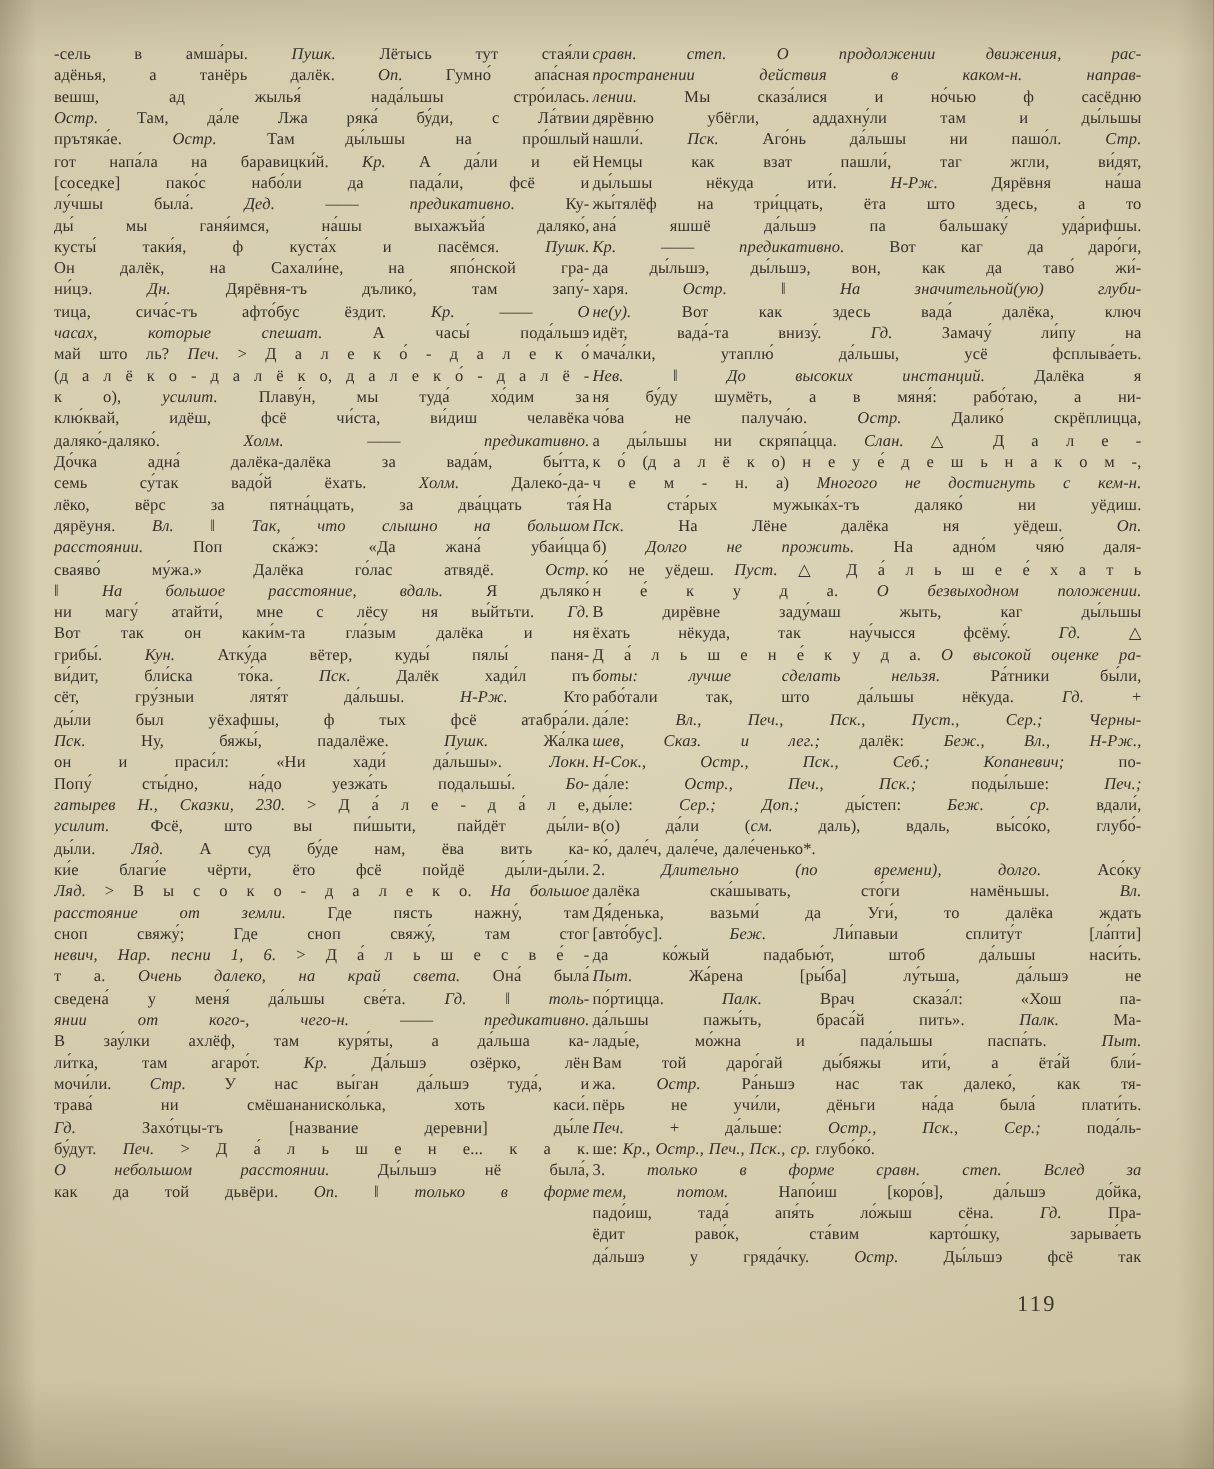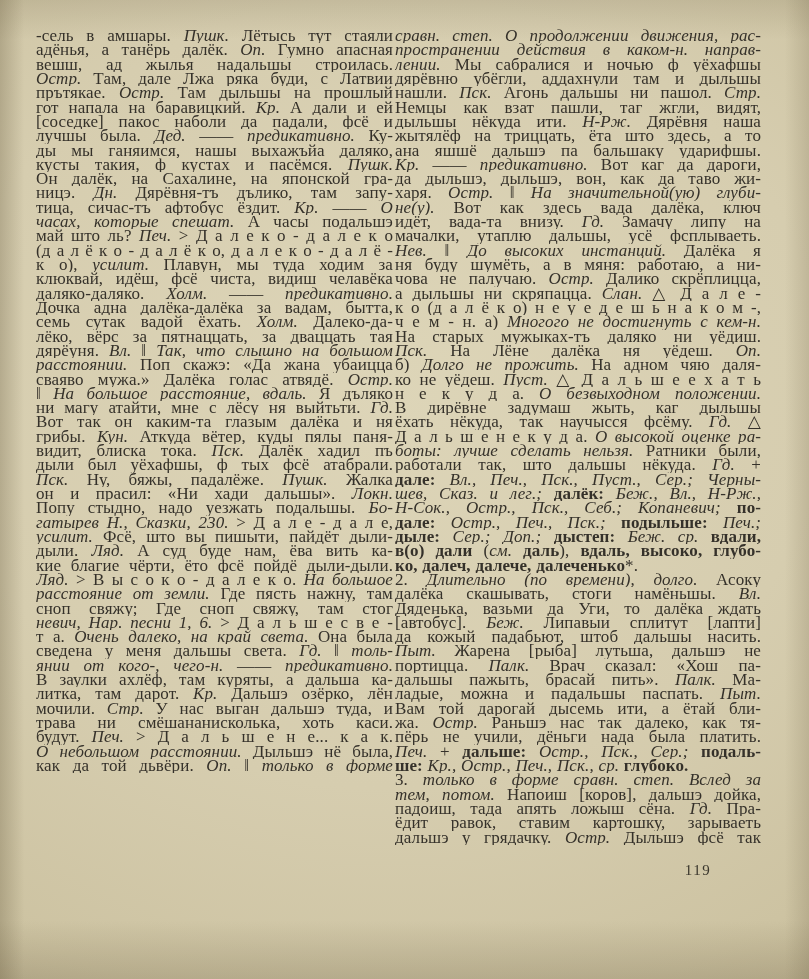--- a/index.html
+++ b/index.html
@@ -12,35 +12,35 @@
   }
   .page::before{
     content:"";position:absolute;inset:0;pointer-events:none;
     background:
       linear-gradient(90deg, rgba(92,80,52,.28) 0, rgba(92,80,52,0) 3%),
       linear-gradient(270deg, rgba(92,80,52,.18) 0, rgba(92,80,52,0) 3%),
       linear-gradient(0deg, rgba(92,80,52,.22) 0, rgba(92,80,52,0) 6%),
       linear-gradient(180deg, rgba(92,80,52,.15) 0, rgba(92,80,52,0) 4%);
   }
   .col{
-    position:absolute;top:29px;font-size:17px;line-height:14.32px;
+    position:absolute;top:29px;font-size:11px;line-height:14.32px;
   }
   .col-left{left:36px;width:357px;}
   .col-right{left:395px;width:366px;}
   .line{
     height:14.32px;line-height:14.32px;overflow:hidden;
     text-align:justify;text-align-last:justify;
     letter-spacing:.1px;word-spacing:.4px;
   }
   .line.last{text-align-last:left;}
   .it{font-style:italic;}
-  .bd{font-weight:bold;}
+  .bd{font-weight:normal;}
   .pagenum{
     position:absolute;left:678px;top:862px;width:40px;
-    font-size:15px;letter-spacing:1.5px;color:#3a362c;text-align:center;
+    font-size:15px;letter-spacing:1.5px;color:#3a362c;text-align:left;
   }
 </style>
 </head>
 <body>
 
 <div class="page">
   <div class="col col-left">
       <div class="line"><span>-сель в амша́ры. </span><span class="it">Пушк.</span><span> Лётысь тут стая́ли</span></div>
       <div class="line"><span>адёнья, а танёрь далёк. </span><span class="it">Оп.</span><span> Гумно́ апа́сная</span></div>
       <div class="line"><span>вешш, ад жылья́ нада́льшы стро́илась.</span></div>
@@ -64,47 +64,49 @@
       <div class="line"><span>семь су́так вадо́й ёхать. </span><span class="it">Холм.</span><span> Далеко́-да-</span></div>
       <div class="line"><span>лёко, вёрс за пятна́ццать, за два́ццать та́я</span></div>
       <div class="line"><span>дярёуня. </span><span class="it">Вл.</span><span> ‖ </span><span class="it">Так, что слышно на большом</span></div>
       <div class="line"><span class="it">расстоянии.</span><span> Поп ска́жэ: «Да жана́ убаи́цца</span></div>
       <div class="line"><span>сваяво́ му́жа.» Далёка го́лас атвядё. </span><span class="it">Остр.</span></div>
       <div class="line"><span>‖ </span><span class="it">На большое расстояние, вдаль.</span><span> Я дъляко́</span></div>
       <div class="line"><span>ни магу́ атайти́, мне с лёсу ня вы́йтьти. </span><span class="it">Гд.</span></div>
       <div class="line"><span>Вот так он каки́м-та гла́зым далёка и ня</span></div>
       <div class="line"><span>грибы́. </span><span class="it">Кун.</span><span> Атку́да вётер, куды́ пялы́ паня-</span></div>
       <div class="line"><span>ви́дит, бли́ска то́ка. </span><span class="it">Пск.</span><span> Далёк хади́л пъ</span></div>
+      <div class="line"><span>сёт, гру́зныи лятя́т да́льшы. </span><span class="it">Н-Рж.</span><span> Кто</span></div>
       <div class="line"><span>ды́ли был уёхафшы, ф тых фсё атабра́ли.</span></div>
       <div class="line"><span class="it">Пск.</span><span> Ну, бяжы́, падалёже. </span><span class="it">Пушк.</span><span> Жа́лка</span></div>
       <div class="line"><span>он и праси́л: «Ни хади́ да́льшы». </span><span class="it">Локн.</span></div>
       <div class="line"><span>Попу́ сты́дно, на́до уезжа́ть подальшы́. </span><span class="it">Бо-</span></div>
       <div class="line"><span class="it">гатырев Н., Сказки, 230.</span><span> &gt; Д а́ л е - д а́ л е,</span></div>
       <div class="line"><span class="it">усилит.</span><span> Фсё, што вы пи́шыти, пайдёт ды́ли-</span></div>
       <div class="line"><span>ды́ли. </span><span class="it">Ляд.</span><span> А суд бу́де нам, ёва вить ка-</span></div>
       <div class="line"><span>ки́е благи́е чёрти, ёто фсё пойдё ды́ли-ды́ли.</span></div>
       <div class="line"><span class="it">Ляд.</span><span> &gt; В ы с о к о - д а л е к о. </span><span class="it">На большое</span></div>
       <div class="line"><span class="it">расстояние от земли.</span><span> Где пясть нажну́, там</span></div>
       <div class="line"><span>сноп свяжу́; Где сноп свяжу́, там стог</span></div>
       <div class="line"><span class="it">невич, Нар. песни 1, 6.</span><span> &gt; Д а́ л ь ш е  с в е́ -</span></div>
       <div class="line"><span>т а. </span><span class="it">Очень далеко, на край света.</span><span> Она́ была́</span></div>
       <div class="line"><span>сведена́ у меня́ да́льшы све́та. </span><span class="it">Гд.</span><span> ‖ </span><span class="it">толь-</span></div>
       <div class="line"><span class="it">янии от кого-, чего-н.</span><span> —— </span><span class="it">предикативно.</span></div>
       <div class="line"><span>В зау́лки ахлёф, там куря́ты, а да́льша ка-</span></div>
-      <div class="line"><span>ли́тка, там даро́т. </span><span class="it">Кр.</span><span> Да́льшэ озёрко, лён</span></div>
+      <div class="line"><span>ли́тка, там агаро́т. </span><span class="it">Кр.</span><span> Да́льшэ озёрко, лён</span></div>
       <div class="line"><span>мочи́ли. </span><span class="it">Стр.</span><span> У нас вы́ган да́льшэ туда́, и</span></div>
       <div class="line"><span>трава́ ни смёшананиско́лька, хоть каси́.</span></div>
+      <div class="line"><span class="it">Гд.</span><span> Захо́тцы-тъ [название деревни] ды́ле</span></div>
       <div class="line"><span>бу́дут. </span><span class="it">Печ.</span><span> &gt; Д а́ л ь ш е  н е...  к а к.</span></div>
       <div class="line"><span class="it">О небольшом расстоянии.</span><span> Ды́льшэ нё была́,</span></div>
       <div class="line"><span>как да той дьвёри. </span><span class="it">Оп.</span><span> ‖ </span><span class="it">только в форме</span></div>
     </div>
   <div class="col col-right">
       <div class="line"><span class="it">сравн. степ. О продолжении движения, рас-</span></div>
       <div class="line"><span class="it">пространении действия в каком-н. направ-</span></div>
-      <div class="line"><span class="it">лении.</span><span> Мы сабра́лися и но́чью ф уёхафшы</span></div>
+      <div class="line"><span class="it">лении.</span><span> Мы сказа́лися и но́чью ф сасёдню</span></div>
       <div class="line"><span>дярёвню убёгли, аддахну́ли там и ды́льшы</span></div>
       <div class="line"><span>нашли́. </span><span class="it">Пск.</span><span> Аго́нь да́льшы ни пашо́л. </span><span class="it">Стр.</span></div>
       <div class="line"><span>Немцы как взат пашли́, таг жгли, ви́дят,</span></div>
       <div class="line"><span>ды́льшы нёкуда ити́. </span><span class="it">Н-Рж.</span><span> Дярёвня на́ша</span></div>
       <div class="line"><span>жы́тялёф на три́ццать, ёта што здесь, а то</span></div>
       <div class="line"><span>ана́ яшшё да́льшэ па бальшаку́ уда́рифшы.</span></div>
       <div class="line"><span class="it">Кр.</span><span> —— </span><span class="it">предикативно.</span><span> Вот каг да даро́ги,</span></div>
       <div class="line"><span>да ды́льшэ, ды́льшэ, вон, как да таво́ жи́-</span></div>
       <div class="line"><span>харя. </span><span class="it">Остр.</span><span> ‖ </span><span class="it">На значительной(ую) глуби-</span></div>
       <div class="line"><span class="it">не(у).</span><span> Вот как здесь вада́ далёка, ключ</span></div>
@@ -135,21 +137,21 @@
       <div class="line last"><span class="bd">ко́, дале́ч, дале́че, дале́ченько</span><span>*.</span></div>
       <div class="line"><span>2. </span><span class="it">Длительно (по времени), долго.</span><span> Асо́ку</span></div>
       <div class="line"><span>далёка ска́шывать, сто́ги намёньшы. </span><span class="it">Вл.</span></div>
       <div class="line"><span>Дя́денька, вазьми́ да Уги́, то далёка ждать</span></div>
       <div class="line"><span>[авто́бус]. </span><span class="it">Беж.</span><span> Ли́павыи сплиту́т [ла́пти]</span></div>
       <div class="line"><span>да ко́жый падабью́т, штоб да́льшы наси́ть.</span></div>
       <div class="line"><span class="it">Пыт.</span><span> Жа́рена [ры́ба] лу́тьша, да́льшэ не</span></div>
       <div class="line"><span>по́ртицца. </span><span class="it">Палк.</span><span> Врач сказа́л: «Хош па-</span></div>
       <div class="line"><span>да́льшы пажы́ть, браса́й пить». </span><span class="it">Палк.</span><span> Ма-</span></div>
       <div class="line"><span>лады́е, мо́жна и пада́льшы паспа́ть. </span><span class="it">Пыт.</span></div>
-      <div class="line"><span>Вам той даро́гай ды́семь ити́, а ёта́й бли́-</span></div>
+      <div class="line"><span>Вам той даро́гай ды́бяжы ити́, а ёта́й бли́-</span></div>
       <div class="line"><span>жа. </span><span class="it">Остр.</span><span> Ра́ньшэ нас так далеко́, как тя-</span></div>
       <div class="line"><span>пёрь не учи́ли, дёньги на́да была́ плати́ть.</span></div>
       <div class="line"><span class="it">Печ.</span><span> + </span><span class="bd">да́льше:</span><span> </span><span class="it">Остр., Пск., Сер.;</span><span> </span><span class="bd">пода́ль-</span></div>
       <div class="line last"><span class="bd">ше:</span><span> </span><span class="it">Кр., Остр., Печ., Пск., ср.</span><span> </span><span class="bd">глубо́ко́.</span></div>
       <div class="line"><span>3. </span><span class="it">только в форме сравн. степ. Вслед за</span></div>
       <div class="line"><span class="it">тем, потом.</span><span> Напо́иш [коро́в], да́льшэ до́йка,</span></div>
       <div class="line"><span>падо́иш, тада́ апя́ть ло́жыш сёна. </span><span class="it">Гд.</span><span> Пра-</span></div>
       <div class="line"><span>ёдит раво́к, ста́вим карто́шку, зарыва́еть</span></div>
       <div class="line"><span>да́льшэ у гряда́чку. </span><span class="it">Остр.</span><span> Ды́льшэ фсё так</span></div>
     </div>

